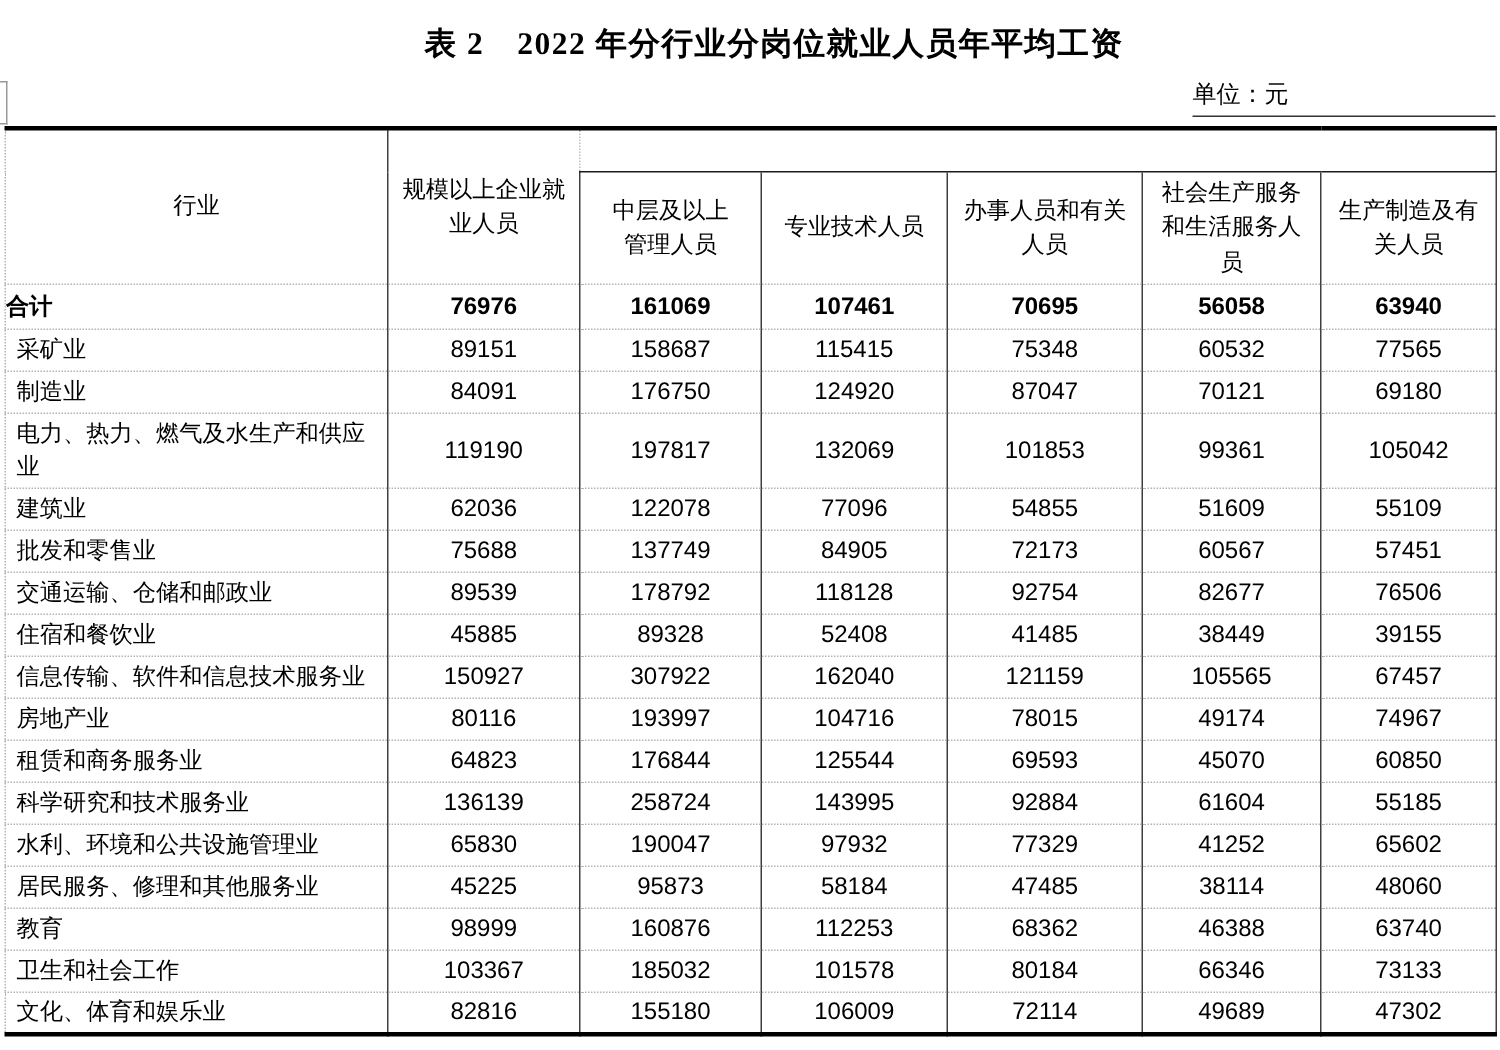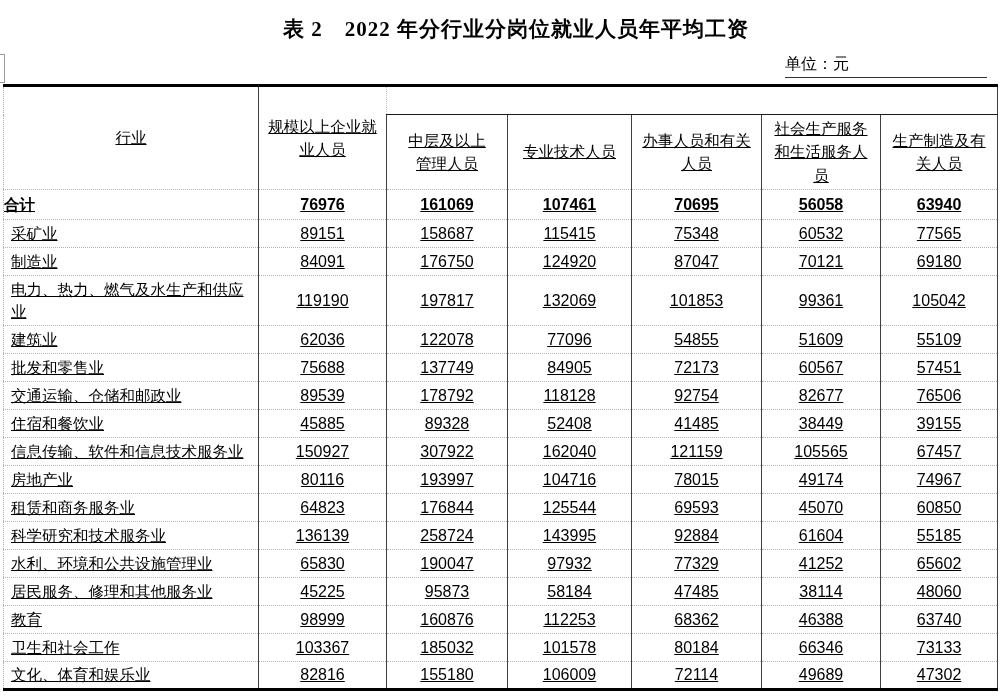--- a/index.html
+++ b/index.html
@@ -7,34 +7,34 @@
   body { font-family:"Liberation Sans","DejaVu Sans",sans-serif; color:#000; }
   .page { position:relative; width:1000px; height:700px; background:#fff; overflow:hidden; }
 
   .doc-title {
     position:absolute; top:15px; left:0; width:100%;
     text-align:center; font-family:"Liberation Serif","DejaVu Serif",serif;
     font-weight:bold; font-size:21px; letter-spacing:1px;margin-left:16px;
   }
 
   .unit-wrap {
-    position:absolute; top:52px; right:13px; width:202px; height:26px;
+    position:absolute; top:52px; right:3px; width:202px; height:26px;
     border-bottom:1px solid #333; font-size:16px; line-height:24px; text-align:left;
   }
 
   .edge-artifact {
     position:absolute; left:0; top:54px; width:5px; height:29px;
     background:#fff; border:1px solid #9a9a9a; border-left:none;
   }
 
   table.wage {
     position:absolute; left:3px; top:84px; width:994px;
     border-collapse:collapse; table-layout:fixed;
     border-top:3px solid #000; border-bottom:3px solid #000;
-    border-left:1px dotted #b4b4b4; border-right:1px solid #3f3f3f;text-decoration:underline;
+    border-left:1px dotted #b4b4b4; border-right:1px solid #3f3f3f;
   }
   th, td { padding:0; vertical-align:middle; overflow:hidden; color:#000; }
 
   thead th {
     font-weight:normal; text-align:center; white-space:pre-line;
     font-size:15.5px; line-height:1.5;
   }
   th.c-industry { }
   th.c-overall { border-left:1px solid #3f3f3f; }
   th.c-spacer  { height:29px; border-left:1px dotted #c0c0c0; }

